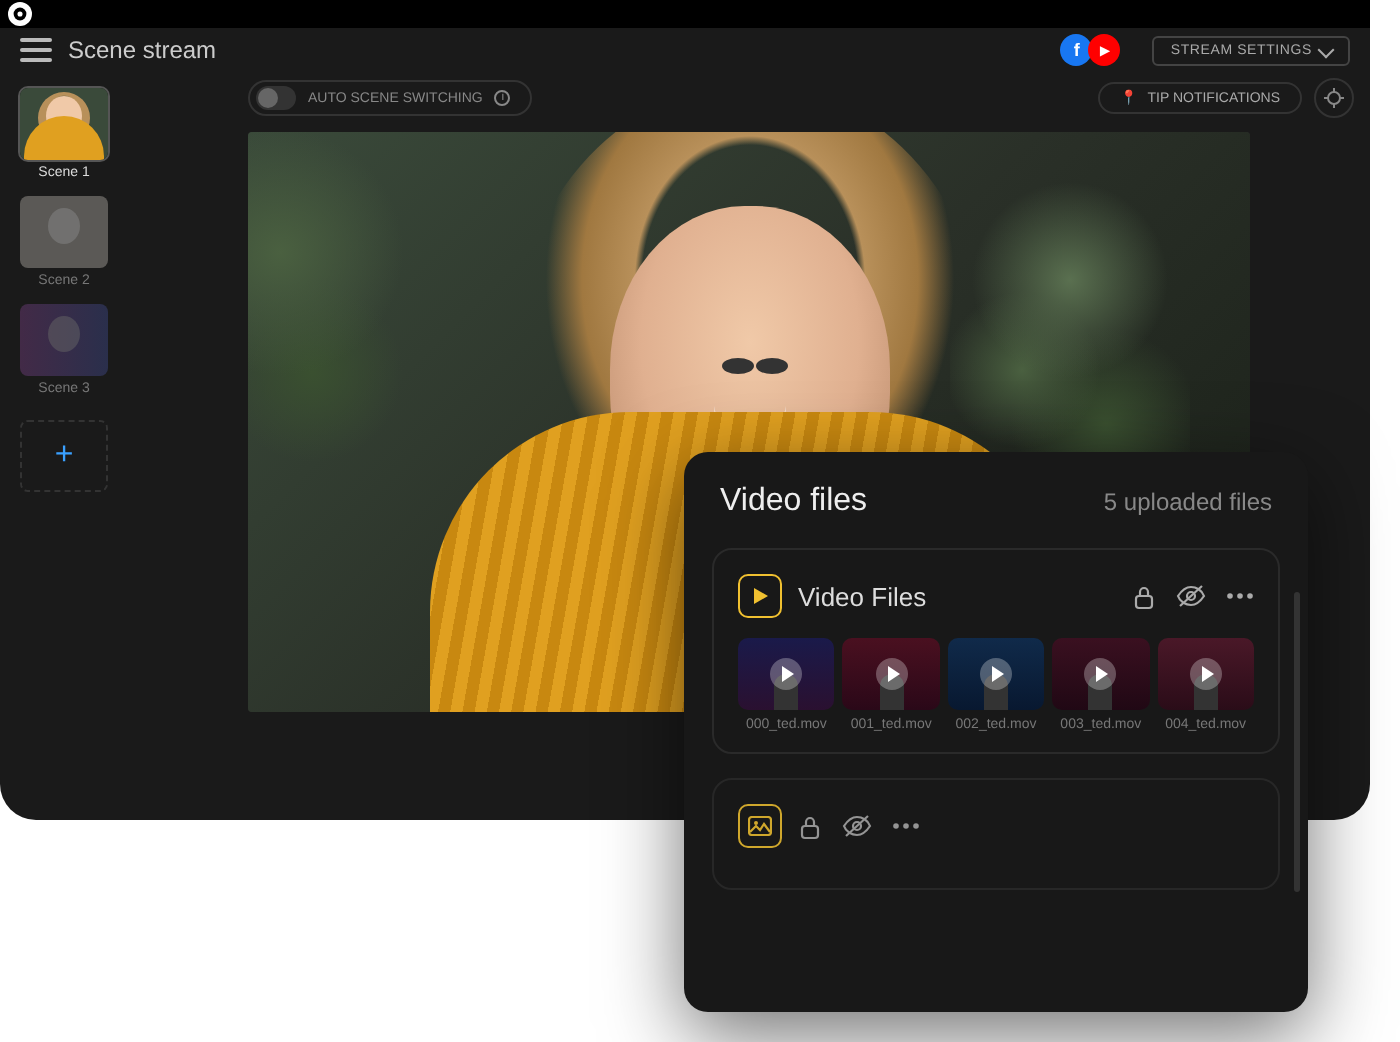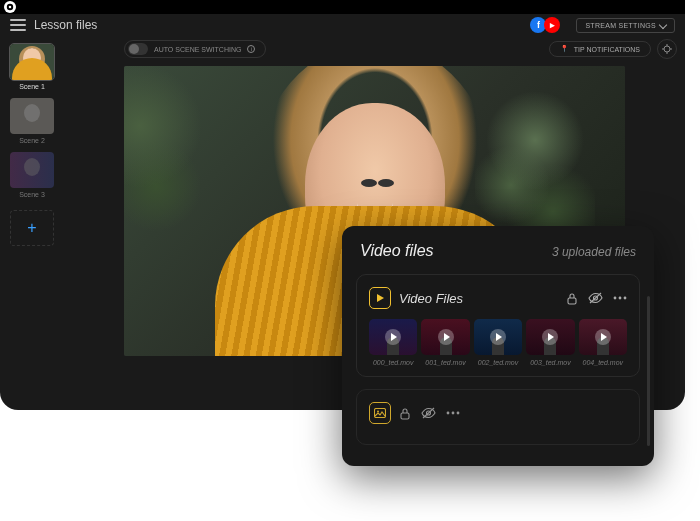--- a/index.html
+++ b/index.html
@@ -226,27 +226,26 @@
   background:radial-gradient(ellipse at 50% 40%, transparent 35%, #b8905a 40%);}
 .mini2 .bg { background:#d8d0c8; opacity:0.35;}
 .mini2 .head{position:absolute;left:50%;top:6px;width:16px;height:18px;background:#888;border-radius:50%;transform:translateX(-50%);opacity:0.5;}
 .mini3 .bg { background:linear-gradient(90deg,#a050b0,#5060c0); opacity:0.3;}
 .mini3 .head{position:absolute;left:50%;top:6px;width:16px;height:18px;background:#666;border-radius:50%;transform:translateX(-50%);opacity:0.5;}
 
 
 .panel {
   position: absolute;
   left: 342px; top: 226px;
-  width: 312px; height: 240px;
+  width: 312px; height: 280px;
   background: #181818;
   border-radius: 12px;
   box-shadow: 0 12px 40px rgba(0,0,0,0.55);
   padding: 16px 0 0 0;
   overflow: hidden;
-  font-style: italic;
 }
 .panel-head {
   display: flex; justify-content: space-between; align-items: baseline;
   padding: 0 18px 14px 18px;
 }
 .panel-head .t { color: #eee; font-size: 16px; font-weight: 500; }
 .panel-head .s { color: #888; font-size: 12px; }
 .panel-scroll {
   position: absolute; right: 4px; top: 70px; width: 3px; height: 150px;
   background: #333; border-radius: 2px;
@@ -317,21 +316,21 @@
         </svg>
     </div>
   </div>
 
   <div class="topbar">
     <div class="hamburger">
       <span></span>
         <span></span>
         <span></span>
     </div>
-    <div class="title">Lesson files</div>
+    <div class="title">Scene stream</div>
     <div class="social">
       <div class="social-icon fb">f</div>
       <div class="social-icon yt">▸</div>
     </div>
     <div class="settings-btn">
       <span>STREAM SETTINGS</span>
       <span class="chev"></span>
     </div>
   </div>
 
@@ -426,21 +425,21 @@
         </div>
       </div>
     </div>
 
   </div>
 </div>
 
 <div class="panel">
   <div class="panel-head">
     <div class="t">Video files</div>
-    <div class="s">3 uploaded files</div>
+    <div class="s">5 uploaded files</div>
   </div>
   <div class="panel-scroll"></div>
 
   <div class="card">
     <div class="card-head">
       <div class="card-icon">
         <svg width="10" height="10" viewBox="0 0 10 10">
             <polygon points="2,1 9,5 2,9" fill="#f0c030"></polygon>
           </svg>
       </div>

